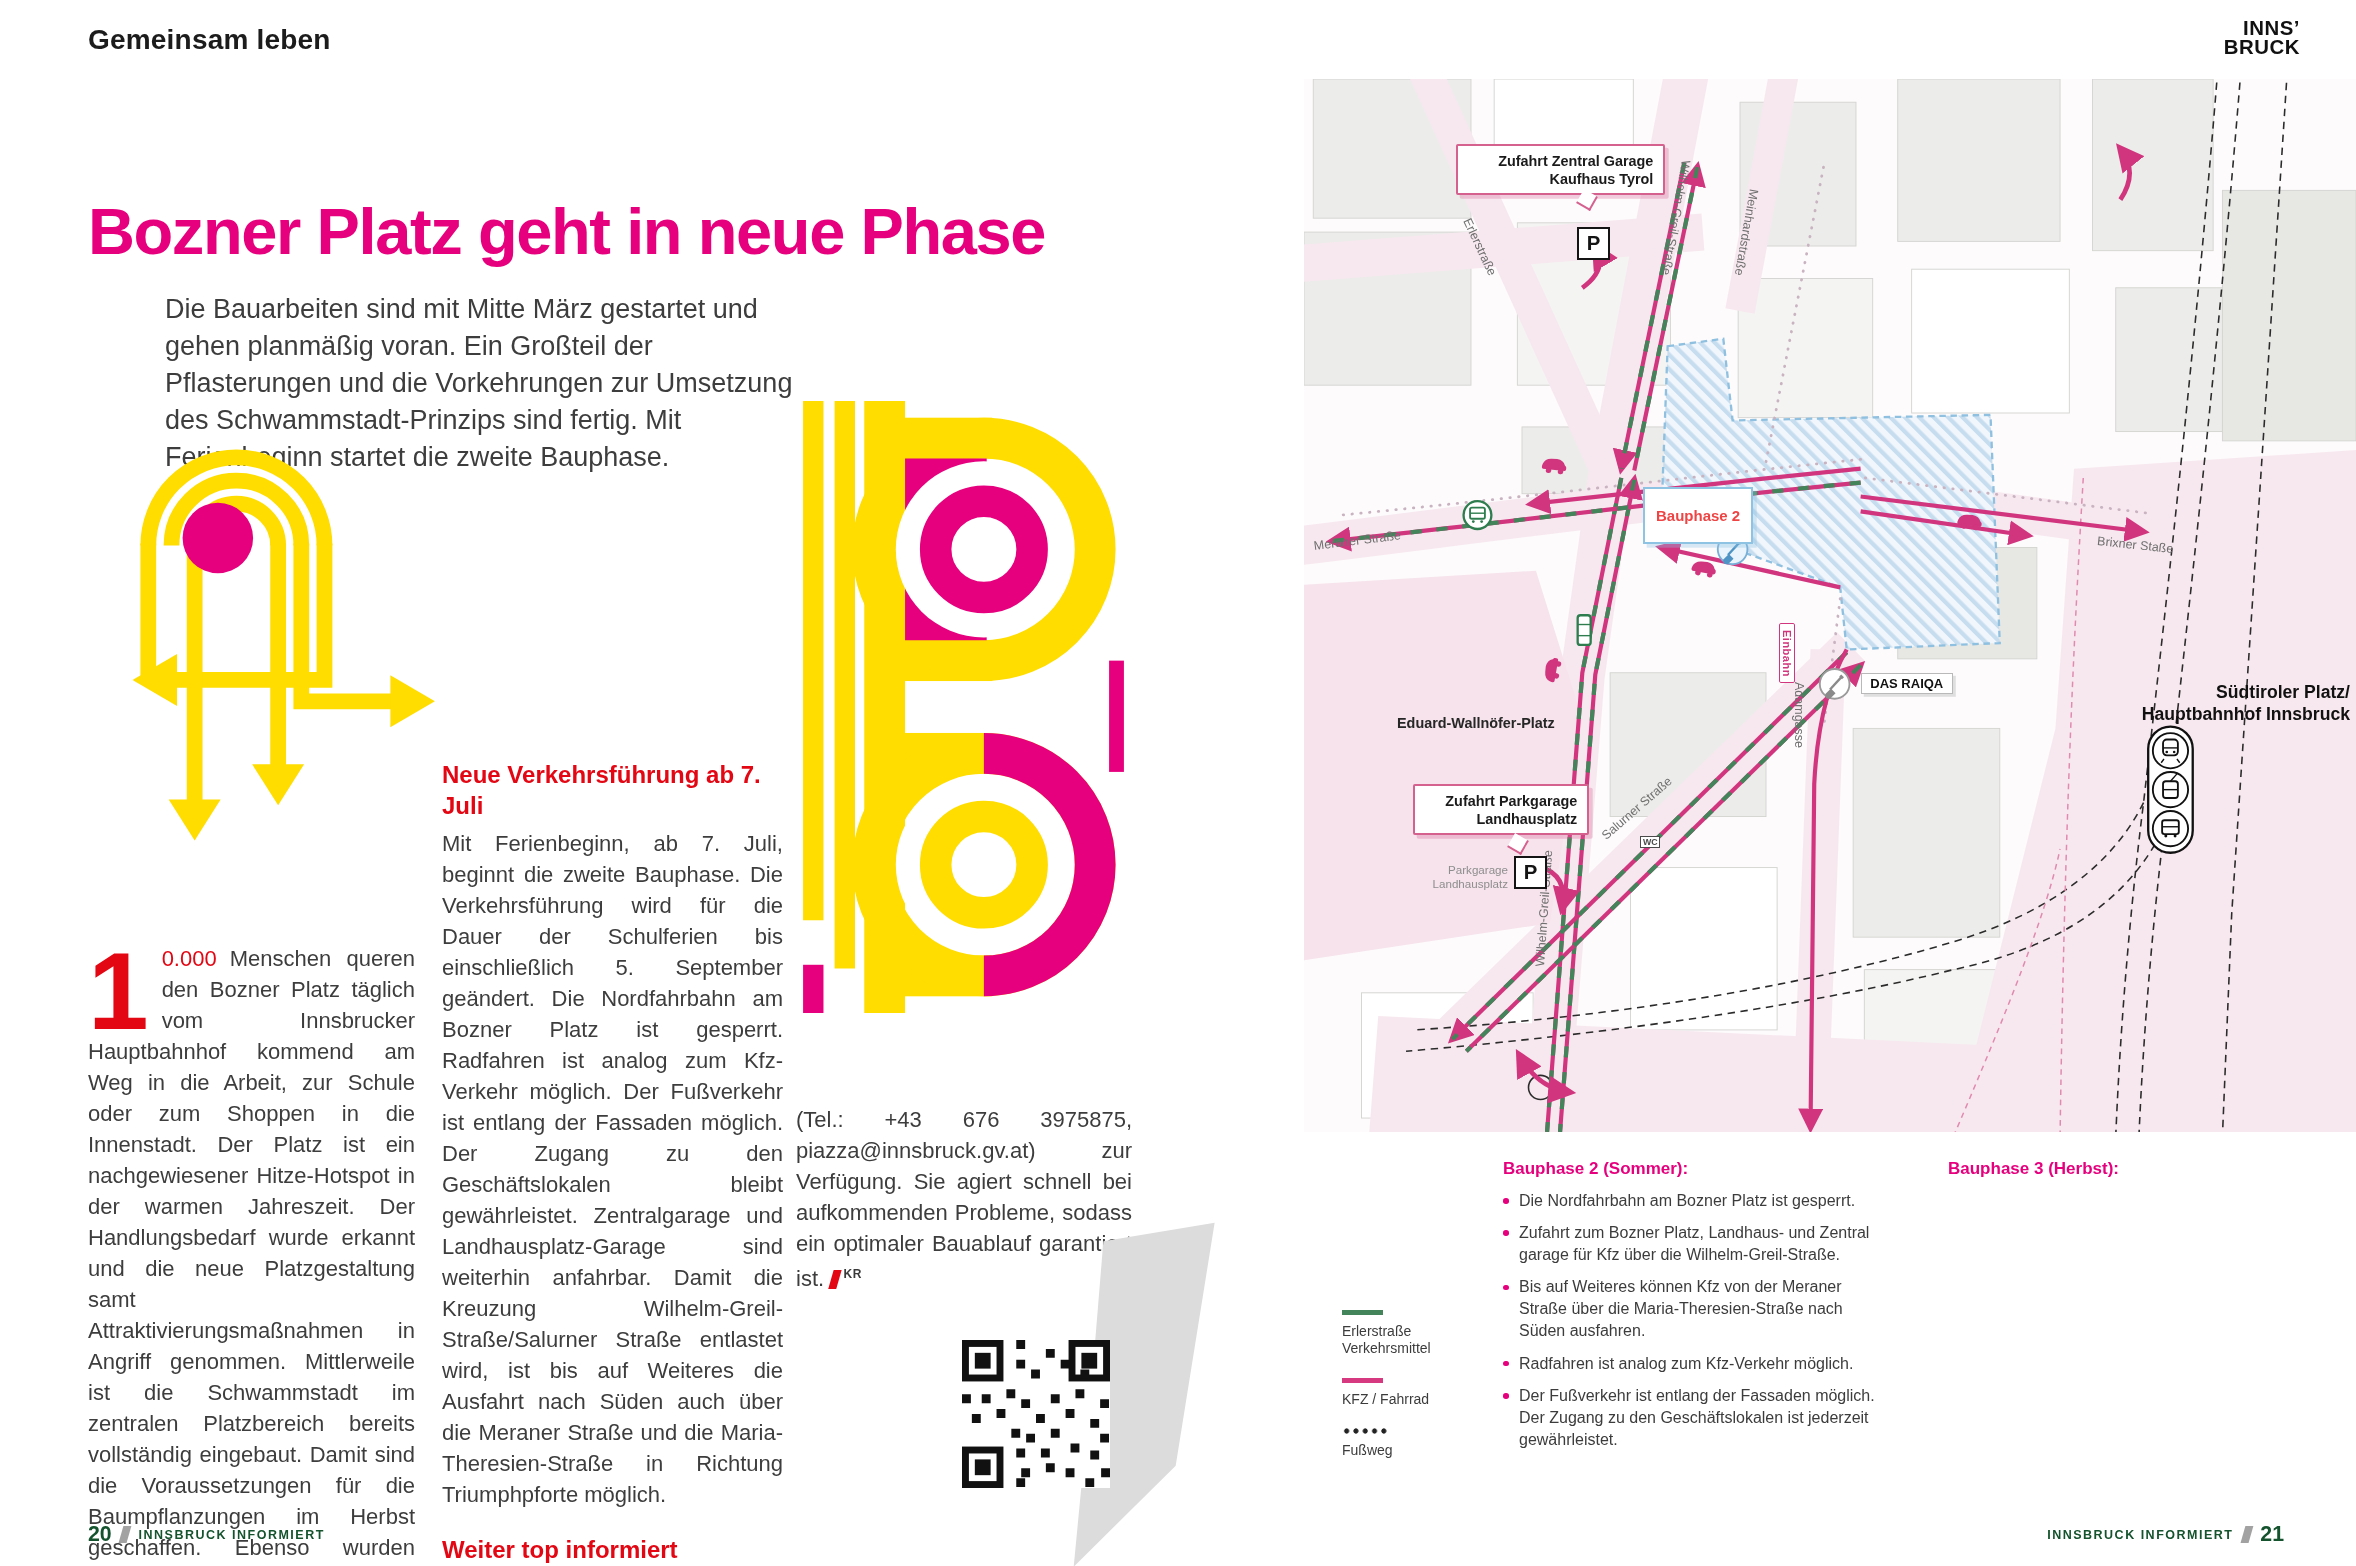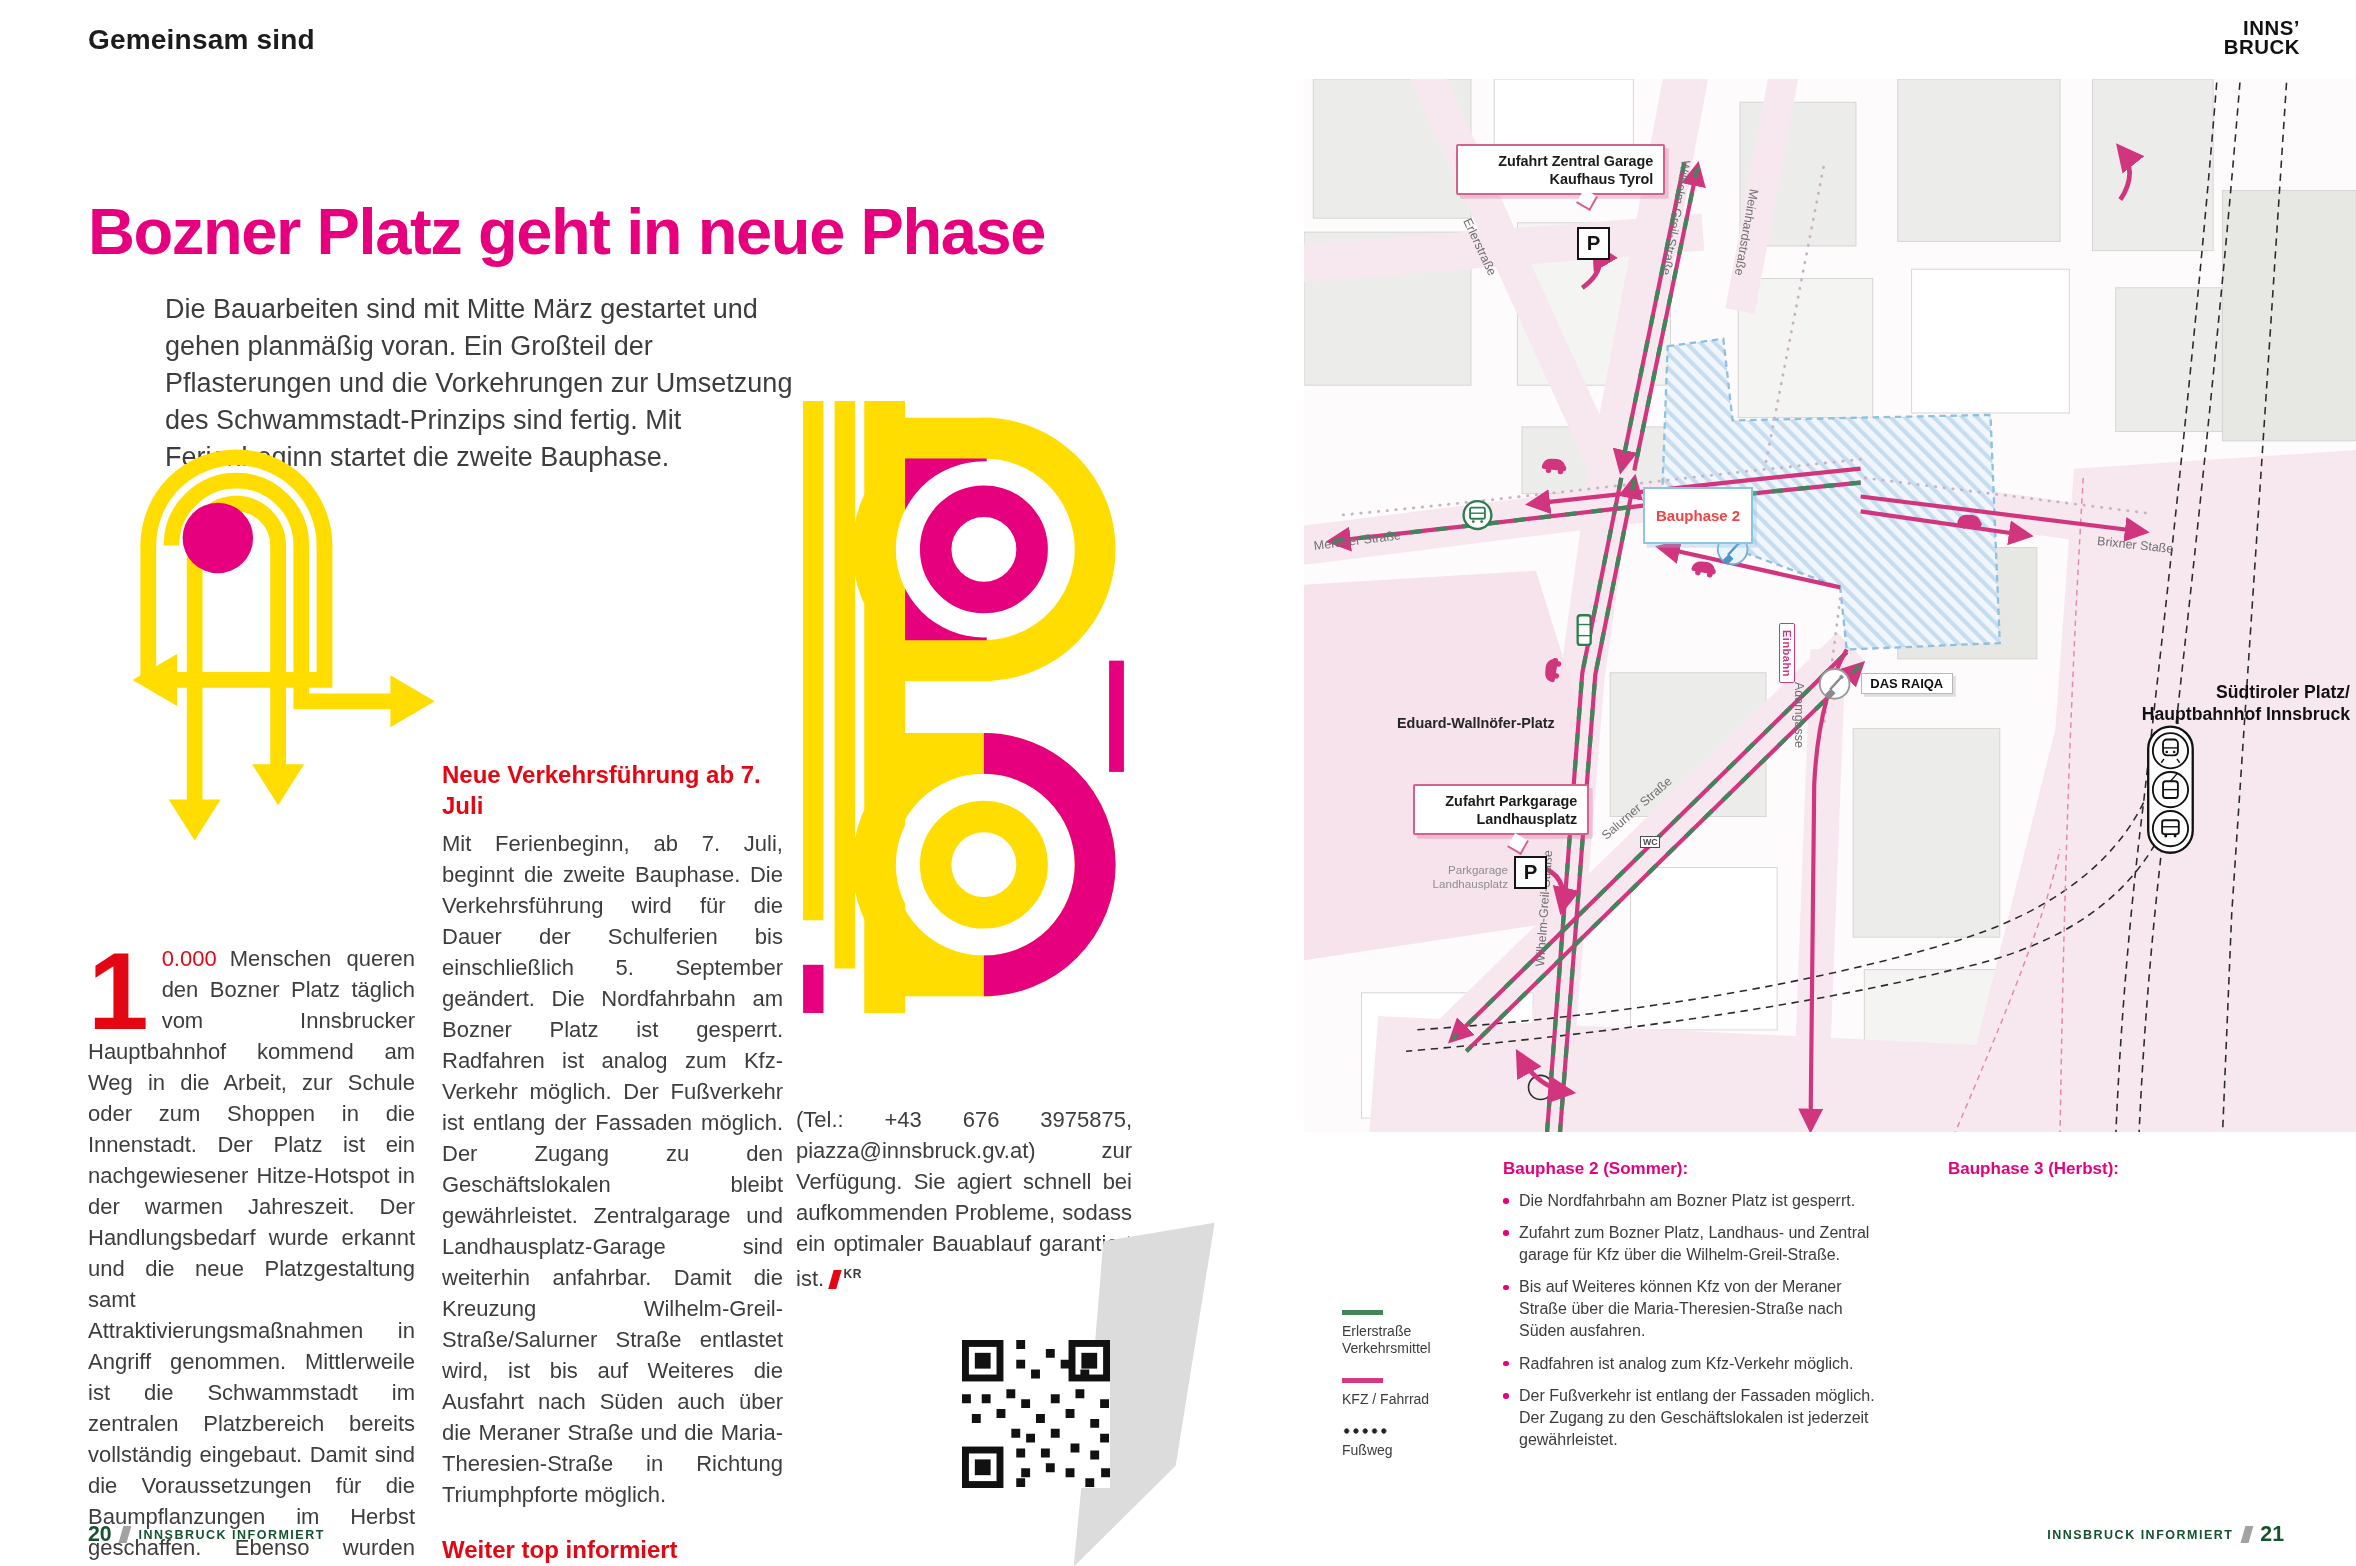--- a/index.html
+++ b/index.html
@@ -63,21 +63,21 @@
   .phase h3{margin:0 0 11px 0;font-size:17px;font-weight:bold;color:#e6007e;}
   .phase ul{margin:0;padding:0;list-style:none;}
   .phase li{position:relative;padding-left:16px;margin-bottom:10.2px;font-size:16px;line-height:22px;color:#3c3c3c;}
   .phase li::before{content:"";position:absolute;left:0;top:8.3px;width:5.6px;height:5.6px;border-radius:50%;background:#e6007e;}
 </style>
 </head>
 <body>
 
 <div class="spread">
 
-  <div class="abs section-label">Gemeinsam sind</div>
+  <div class="abs section-label">Gemeinsam leben</div>
   <div class="abs logo">
     <div>INNS’</div>
     <div>BRUCK</div>
   </div>
 
   <h1 class="abs headline">Bozner Platz geht in neue Phase</h1>
   <p class="abs intro">Die Bauarbeiten sind mit Mitte März gestartet und gehen planmäßig voran. Ein Großteil der Pflasterungen und die Vorkehrungen zur Umsetzung des Schwammstadt-Prinzips sind fertig. Mit Ferienbeginn startet die zweite Bauphase.</p>
 
   <svg class="abs" style="left:88px;top:434px;" width="371" height="427" viewBox="0 0 400 460">
     <g fill="none" stroke="#ffdd00" stroke-width="17">

